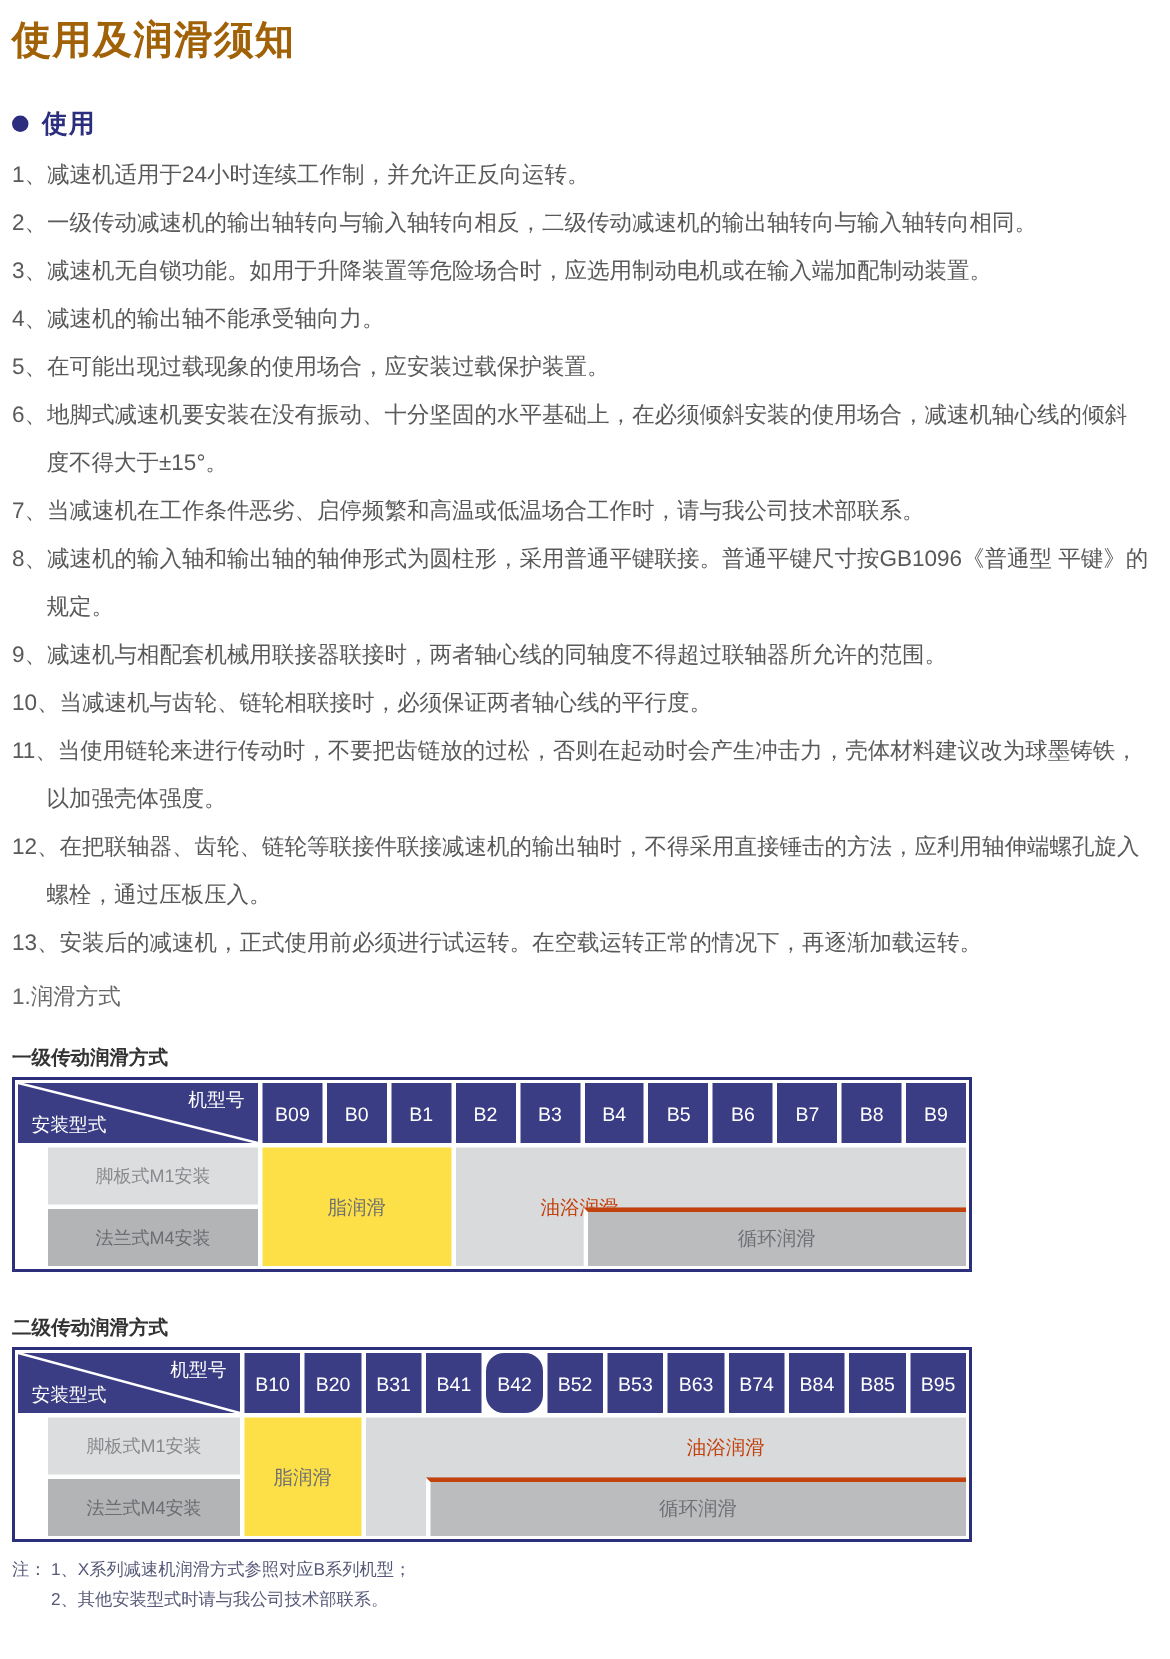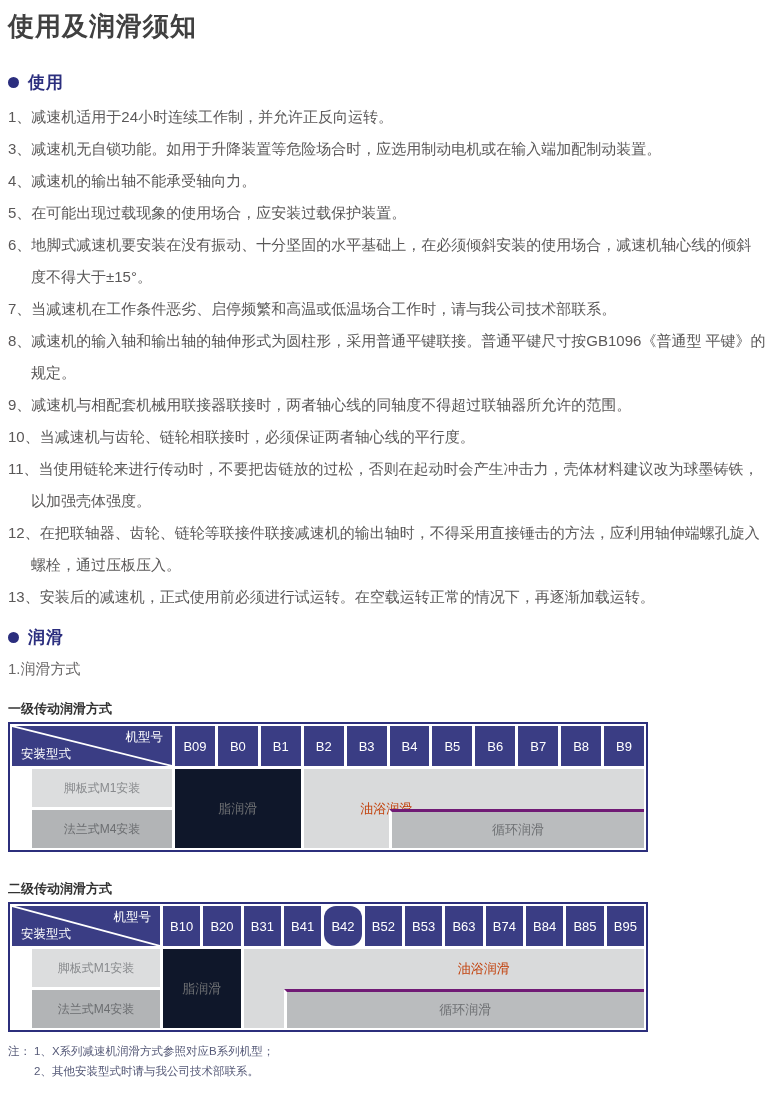--- a/index.html
+++ b/index.html
@@ -6,21 +6,21 @@
   html,body { background:#ffffff; }
   body {
     width:780px; height:1106px;
     font-family:"Liberation Sans","DejaVu Sans",sans-serif;
     color:#5a5858; overflow:hidden;
   }
   .page { padding:10px 14px 0 8px; }
 
   .page-title {
     font-size:26px; line-height:32px; font-weight:bold;
-    color:#404040; letter-spacing:1px;
+    color:#a16207; letter-spacing:1px;
   }
 
   .section-head { display:flex; align-items:center; gap:9px; }
   .section-head .bullet {
     width:11px; height:11px; border-radius:50%; background:#2b2e7e; flex:0 0 auto;
   }
   .section-head .txt {
     font-size:17px; font-weight:bold; color:#2b2e7e; letter-spacing:1px;
   }
   #usage-head { margin-top:29px; }
@@ -56,32 +56,32 @@
 
   .rowhead {
     grid-column:1; display:flex; align-items:center; justify-content:center;
     font-size:12px;
     margin-left:20px;
   }
   .rh-light { background:#dcddde; color:#87898c; }
   .rh-dark  { background:#b2b4b6; color:#6b6d70; }
 
   .grease-block {
-    background:#0f172a; color:#6e7073; font-size:13px;
+    background:#fde047; color:#6e7073; font-size:13px;
     display:flex; align-items:center; justify-content:center;
     grid-row:2 / 4;
   }
   .oil-region { position:relative; background:#d9dadb; grid-row:2 / 4; }
   .oil-label {
     position:absolute; display:flex; align-items:center; justify-content:center;
     color:#c2410c; font-size:13px;margin-left:40px;
   }
   .circ-block {
     position:absolute; right:0; bottom:0;
-    background:#babcbe; border-top:3px solid #701a75; border-left:3px solid #ffffff;
+    background:#babcbe; border-top:3px solid #c2410c; border-left:3px solid #ffffff;
     display:flex; align-items:center; justify-content:center;
     color:#6e7073; font-size:13px;
   }
 
   .notes { margin-top:9px; font-size:11.5px; line-height:20px; color:#565a78; }
   .notes .note-row { display:flex; }
   .notes .note-prefix { width:26px; flex:0 0 auto; }
   .notes .note-indent { width:26px; flex:0 0 auto; }
 </style>
 </head>
@@ -91,37 +91,34 @@
 
   <h1 class="page-title">使用及润滑须知</h1>
 
   <div class="section-head" id="usage-head">
     <span class="bullet"></span>
     <span class="txt">使用</span>
   </div>
 
   <ul class="item-list" id="usage-list">
       <li>1、减速机适用于24小时连续工作制，并允许正反向运转。</li>
+      <li>2、一级传动减速机的输出轴转向与输入轴转向相反，二级传动减速机的输出轴转向与输入轴转向相同。</li>
       <li>3、减速机无自锁功能。如用于升降装置等危险场合时，应选用制动电机或在输入端加配制动装置。</li>
       <li>4、减速机的输出轴不能承受轴向力。</li>
       <li>5、在可能出现过载现象的使用场合，应安装过载保护装置。</li>
       <li>6、地脚式减速机要安装在没有振动、十分坚固的水平基础上，在必须倾斜安装的使用场合，减速机轴心线的倾斜度不得大于±15°。</li>
       <li>7、当减速机在工作条件恶劣、启停频繁和高温或低温场合工作时，请与我公司技术部联系。</li>
       <li>8、减速机的输入轴和输出轴的轴伸形式为圆柱形，采用普通平键联接。普通平键尺寸按GB1096《普通型 平键》的规定。</li>
       <li>9、减速机与相配套机械用联接器联接时，两者轴心线的同轴度不得超过联轴器所允许的范围。</li>
       <li>10、当减速机与齿轮、链轮相联接时，必须保证两者轴心线的平行度。</li>
       <li>11、当使用链轮来进行传动时，不要把齿链放的过松，否则在起动时会产生冲击力，壳体材料建议改为球墨铸铁，以加强壳体强度。</li>
       <li>12、在把联轴器、齿轮、链轮等联接件联接减速机的输出轴时，不得采用直接锤击的方法，应利用轴伸端螺孔旋入螺栓，通过压板压入。</li>
       <li>13、安装后的减速机，正式使用前必须进行试运转。在空载运转正常的情况下，再逐渐加载运转。</li>
     </ul>
 
-  <div class="section-head" id="lube-head">
-    <span class="bullet"></span>
-    <span class="txt">润滑</span>
-  </div>
 
   <div class="sub-heading">1.润滑方式</div>
 
   <div class="tbl-caption" id="caption-1">一级传动润滑方式</div>
   <div class="lube-table" id="lube-table-0" style="grid-template-columns: 160px repeat(11, 1fr);">
       <div class="diag">
         <svg viewBox="0 0 100 100" preserveAspectRatio="none">
           <line x1="0" y1="0" x2="100" y2="100" stroke="#ffffff" stroke-width="1.7" vector-effect="non-scaling-stroke"></line>
         </svg>
         <span class="corner-tr">机型号</span>

